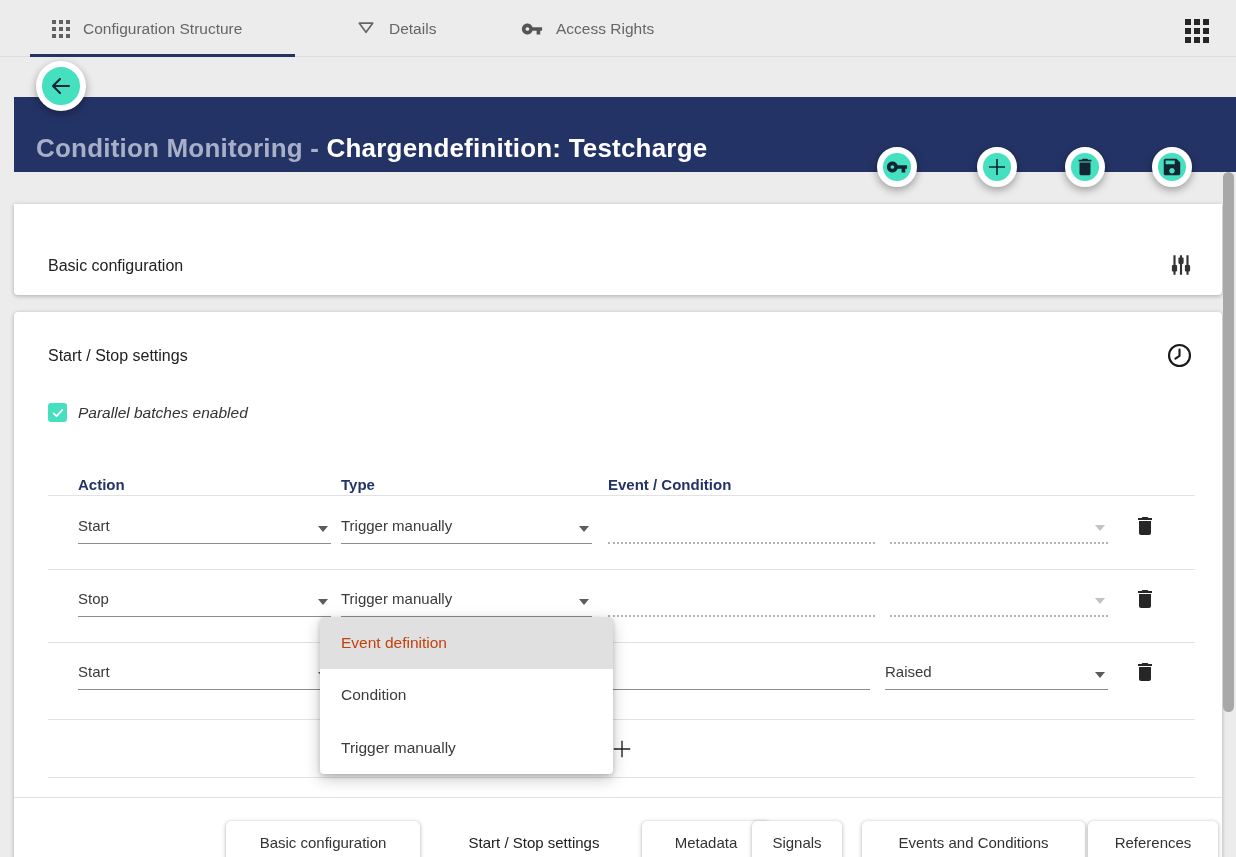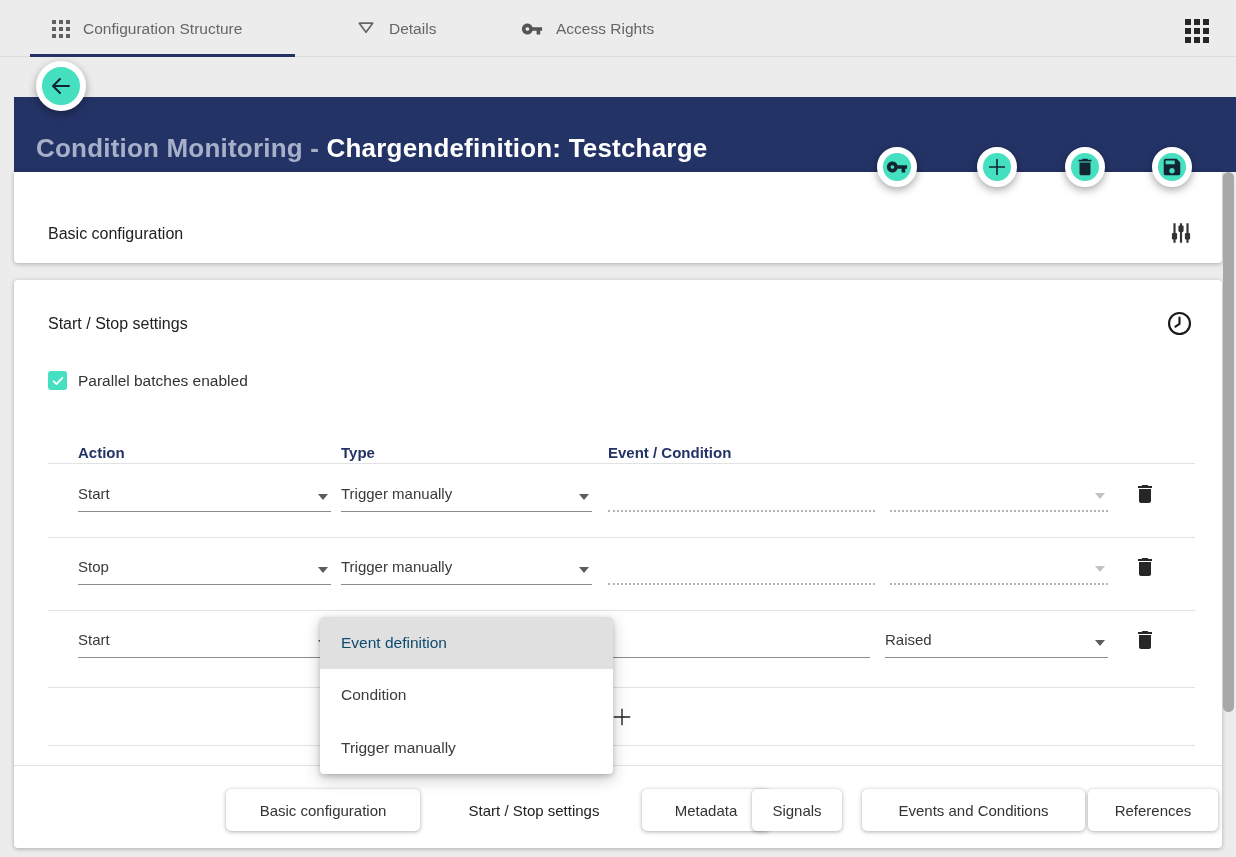--- a/index.html
+++ b/index.html
@@ -15,21 +15,21 @@
   
   .fab { border-radius:50%; background:#45e0c0; border:6px solid #fff; box-shadow:0 3px 8px rgba(0,0,0,.35); display:flex; align-items:center; justify-content:center; }
 
   
   .hero { left:14px; top:97px; width:1222px; height:75px; background:#243366;font-weight:bold; }
   .hero-title { left:36px; top:133px; font-size:26px; letter-spacing:.2px; white-space:nowrap; }
   .hero-title .pre { color:#a7b0c8; }
   .hero-title .main { color:#ffffff; }
 
   
-  .card { background:#fff; box-shadow:0 1px 4px rgba(0,0,0,.28); border-radius:4px; }
+  .card { background:#fff; box-shadow:0 1px 4px rgba(0,0,0,.28); border-radius:4px;margin-top:32px; }
   .card1 { left:14px; top:172px; width:1208px; height:91px; border-radius:0 0 4px 4px; }
   .card2 { left:14px; top:280px; width:1208px; height:568px; }
 
   .section-title { font-size:16px; color:#212121; }
 
   
   .checkbox { width:19px; height:19px; background:#45e0c0; border-radius:3px; display:flex; align-items:center; justify-content:center; }
 
   
   .col-head { font-size:15px; font-weight:bold; color:#243366; }
@@ -39,21 +39,21 @@
   .field.dotted { border-bottom:2px dotted #b3b3b3; }
   .field .val { position:absolute; left:0; top:6px; font-size:15px; color:#3a3a3a; white-space:nowrap; }
   .caret { position:absolute; right:3px; bottom:11px; width:0; height:0; border-left:5px solid transparent; border-right:5px solid transparent; border-top:6px solid #5c5c5c; }
   .caret.light { border-top-color:#c2c2c2; }
   .rowtrash { width:24px; height:24px; cursor:pointer; }
 
   
   .menu { left:320px; top:617px; width:293px; height:157px; background:#fff; border-radius:4px;
           box-shadow:0 5px 16px rgba(0,0,0,.22), 0 2px 5px rgba(0,0,0,.18); z-index:30; overflow:hidden; }
   .menu-item { height:52.33px; display:flex; align-items:center; padding-left:21px; font-size:15.5px; color:#3c3c3c; cursor:pointer; }
-  .menu-item.selected { background:#e0e0e0; color:#0c4a6e; }
+  .menu-item.selected { background:#e0e0e0; color:#c2410c; }
 
   
   .chip { top:509px; height:42px; background:#fff; border-radius:5px; box-shadow:0 1px 4px rgba(0,0,0,.3), 0 0 1px rgba(0,0,0,.15);
           display:flex; align-items:center; justify-content:center; font-size:15px; color:#333; cursor:pointer; white-space:nowrap; }
   .chip.flat { background:transparent; box-shadow:none; color:#212121; }
 
   
   .scroll-thumb { left:1223px; top:172px; width:11px; height:540px; background:#a8a8a8; border-radius:6px; }
 
   svg { display:block; }
@@ -186,21 +186,21 @@
     </svg>
   </div>
 
   <div class="abs checkbox" style="left:34px; top:91px;">
     <span>
       <svg width="14" height="14" viewBox="0 0 24 24">
           <path d="M4.5 12.5l5 5 10-11" fill="none" stroke="#fff" stroke-width="3" stroke-linecap="round" stroke-linejoin="round"></path>
         </svg>
     </span>
   </div>
-  <div class="abs" style="left:64px; top:92px; font-size:15.5px; color:#333;">Parallel batches enabled</div>
+  <div class="abs" style="left:64px; top:92px; font-size:15.5px; color:#333;font-style:italic;">Parallel batches enabled</div>
 
   <div class="abs col-head" style="left:64px; top:164px;">Action</div>
   <div class="abs col-head" style="left:327px; top:164px;">Type</div>
   <div class="abs col-head" style="left:594px; top:164px;">Event / Condition</div>
 
   <div class="abs divider" style="left:34px; top:183px; width:1147px;"></div>
   <div class="abs divider" style="left:34px; top:257px; width:1147px;"></div>
   <div class="abs divider" style="left:34px; top:330px; width:1147px;"></div>
   <div class="abs divider" style="left:34px; top:407px; width:1147px;"></div>
   <div class="abs divider" style="left:34px; top:465px; width:1147px;"></div>

